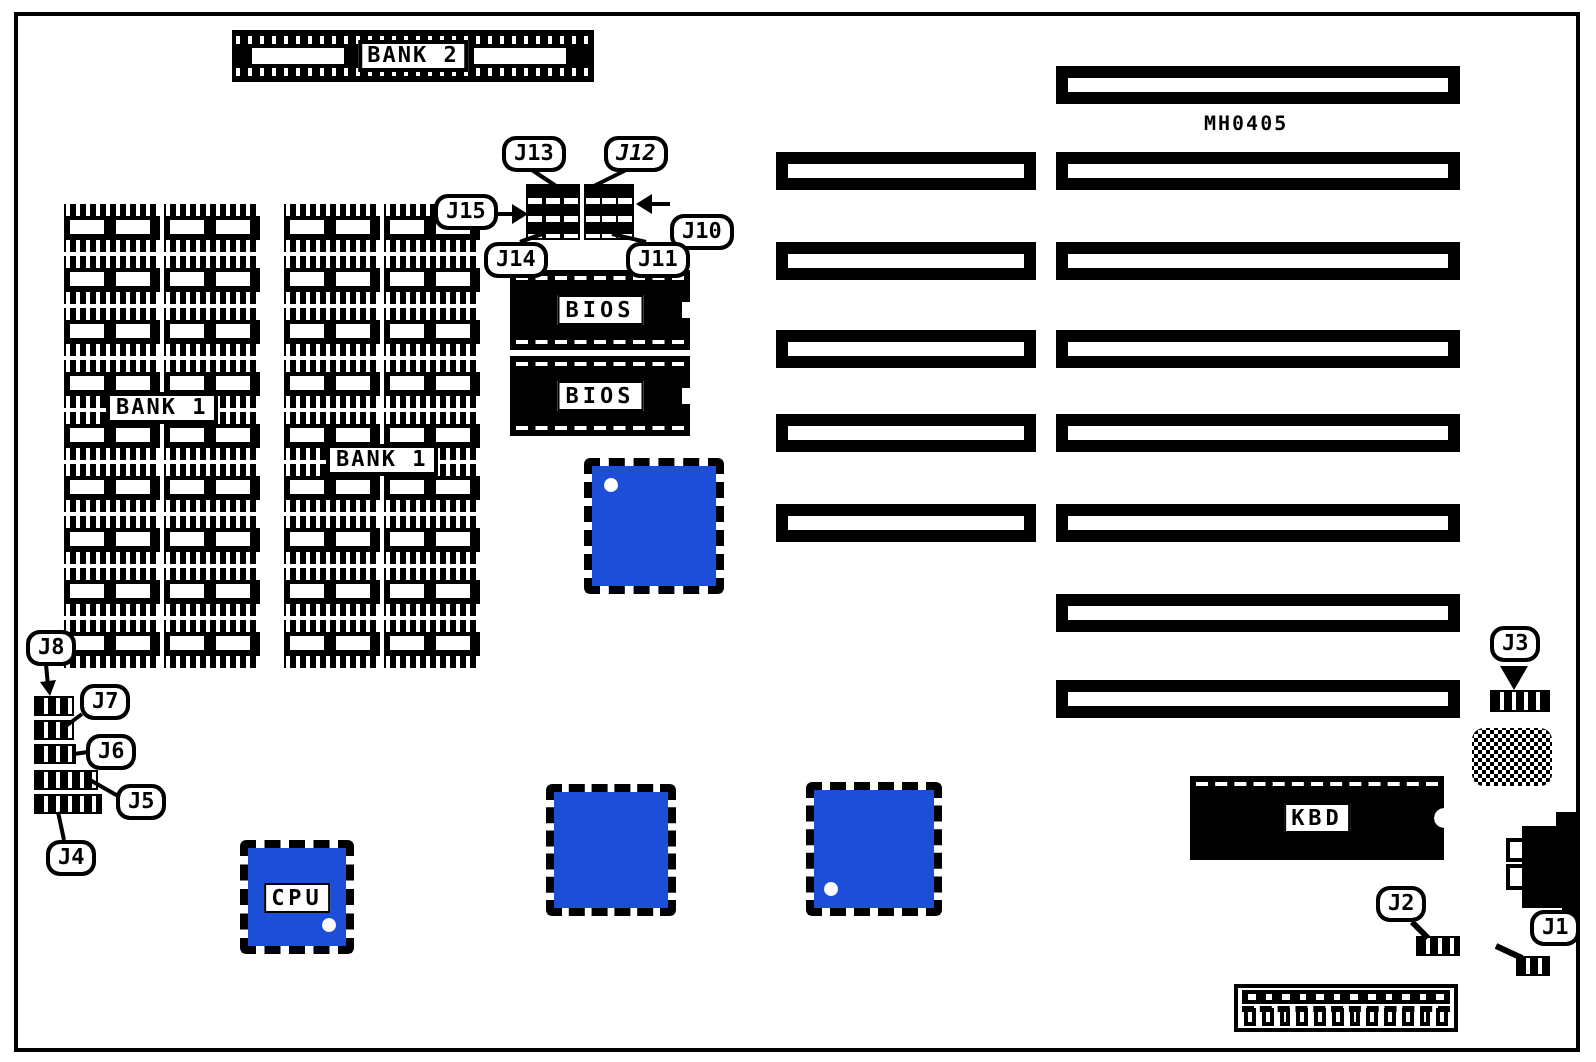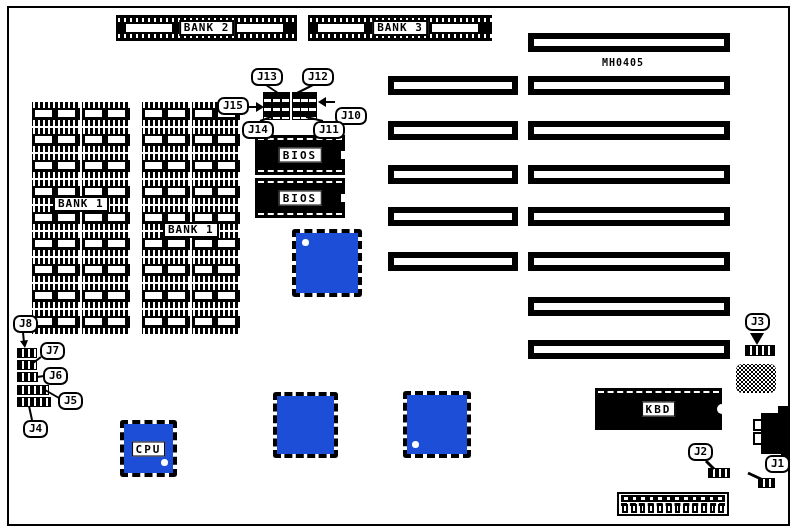--- a/index.html
+++ b/index.html
@@ -89,23 +89,20 @@
 </style>
 </head>
 <body>
 
 <div id="board">
 
   <div class="abs" id="outline"></div>
 
   <div class="simm" style="left:116px;top:15px;width:181px;">
     <div class="simm-label">BANK 2</div>
-  </div>
-  <div class="simm" style="left:308px;top:15px;width:184px;">
-    <div class="simm-label">BANK 3</div>
   </div>
 
   <div class="abs" id="model-text">MH0405</div>
 
   <div id="slots">
       <div class="slot" style="left: 388px; top: 76px; width: 130px;"></div>
       <div class="slot" style="left: 528px; top: 76px; width: 202px;"></div>
       <div class="slot" style="left: 388px; top: 121px; width: 130px;"></div>
       <div class="slot" style="left: 528px; top: 121px; width: 202px;"></div>
       <div class="slot" style="left: 388px; top: 165px; width: 130px;"></div>
@@ -161,21 +158,21 @@
   <div class="bank-label" style="left:163px;top:222px;">BANK 1</div>
 
   <div class="jmp-v" style="left:263px;top:92px;"></div>
   <div class="jmp-v" style="left:272px;top:92px;"></div>
   <div class="jmp-v" style="left:281px;top:92px;"></div>
   <div class="jmp-v" style="left:292px;top:92px;"></div>
   <div class="jmp-v" style="left:300px;top:92px;"></div>
   <div class="jmp-v" style="left:308px;top:92px;"></div>
 
   <div class="callout" style="left:251px;top:68px;">J13</div>
-  <div class="callout" style="left:302px;top:68px;">J12</div>
+  <div class="callout" style="left:302px;top:68px;font-style:italic;">J12</div>
   <div class="callout" style="left:217px;top:97px;">J15</div>
   <div class="callout" style="left:335px;top:107px;">J10</div>
   <div class="callout" style="left:242px;top:121px;">J14</div>
   <div class="callout" style="left:313px;top:121px;">J11</div>
 
   <div class="bios" style="top:135px;">
     <div class="notch"></div>
     <div class="chip-label">BIOS</div>
   </div>
   <div class="bios" style="top:178px;">

